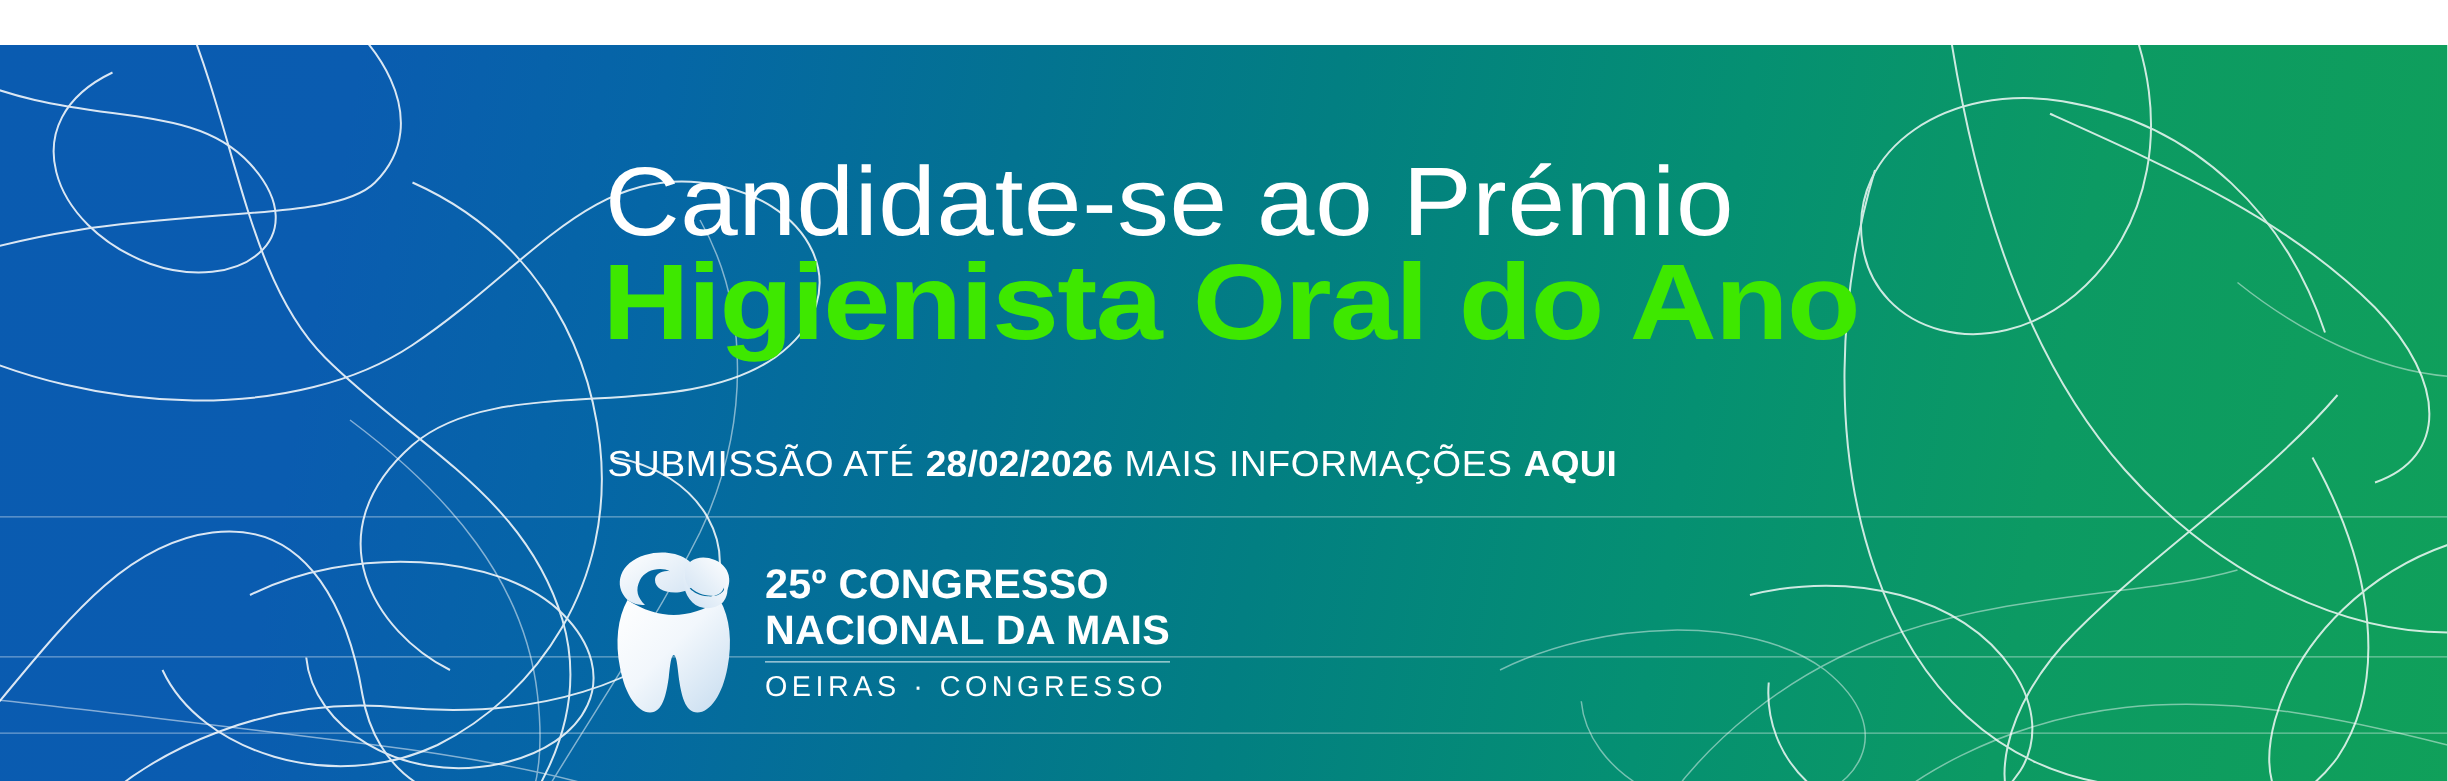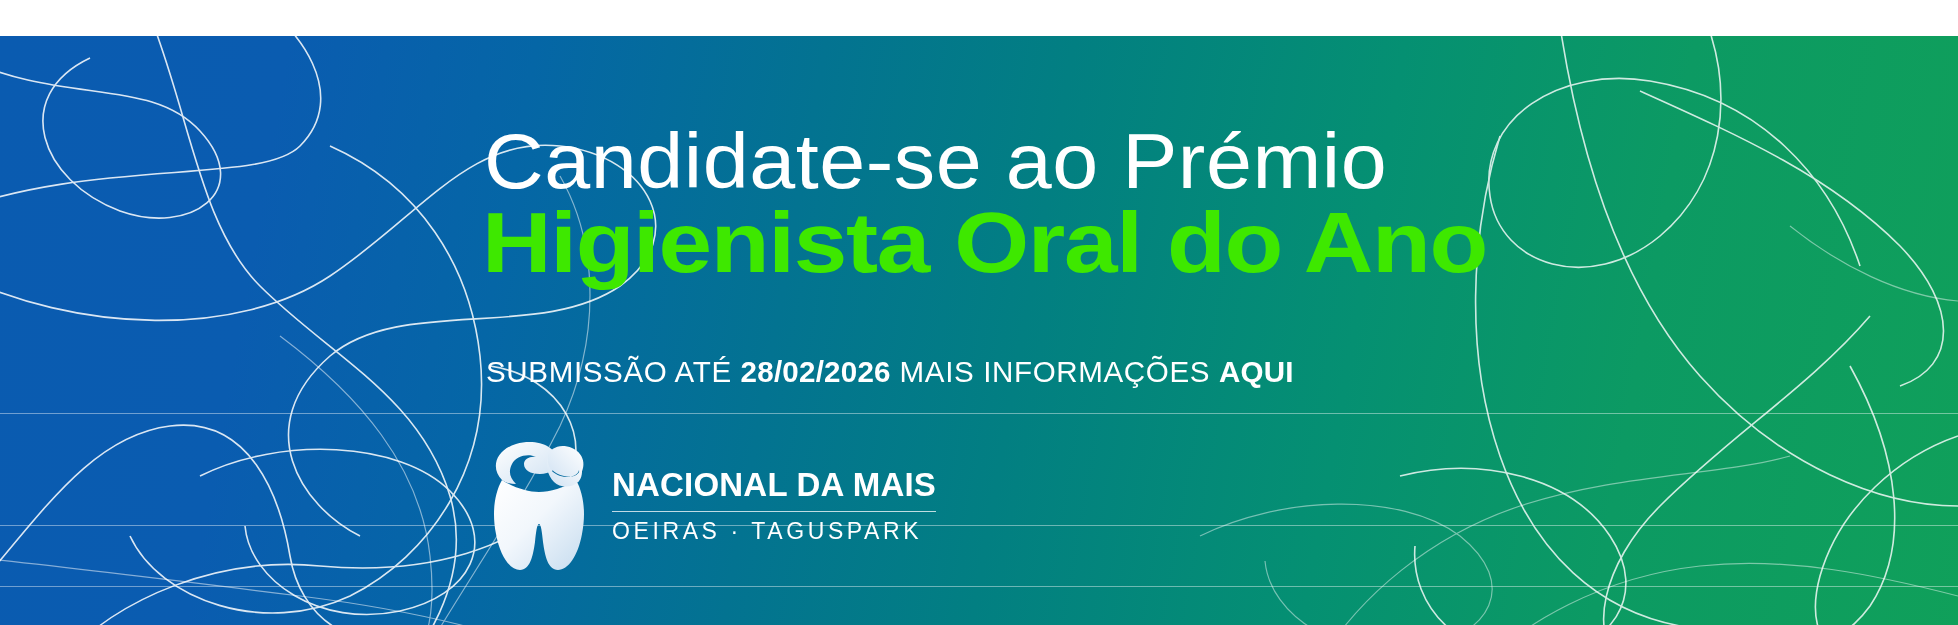--- a/index.html
+++ b/index.html
@@ -255,20 +255,21 @@
                    C62,30 70,38 80,40
                    C88,42 94,39 95,34
                    C96,42 95,50 92,44 Z" fill="url(#swooshR)"></path>
           <path d="M64,20 C62,32 70,40 82,41 C92,42 98,36 97,28
                    C99,36 98,42 94,46 C88,52 76,52 70,46
                    C63,39 61,28 64,20 Z" fill="url(#swooshR)"></path>
         </svg>
       </div>
 
       <div class="logo-text">
+        <div class="logo-line1">25º CONGRESSO</div>
         <div class="logo-line2">NACIONAL DA MAIS</div>
         <div class="logo-rule"></div>
-        <div class="logo-sub">OEIRAS · TAGUSPARK</div>
+        <div class="logo-sub">OEIRAS · CONGRESSO</div>
       </div>
 
     </div>
   </div>
 </div>
 
 </body></html>

